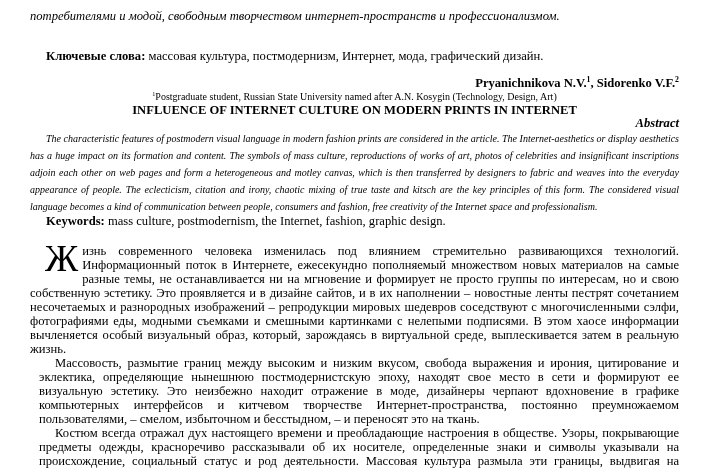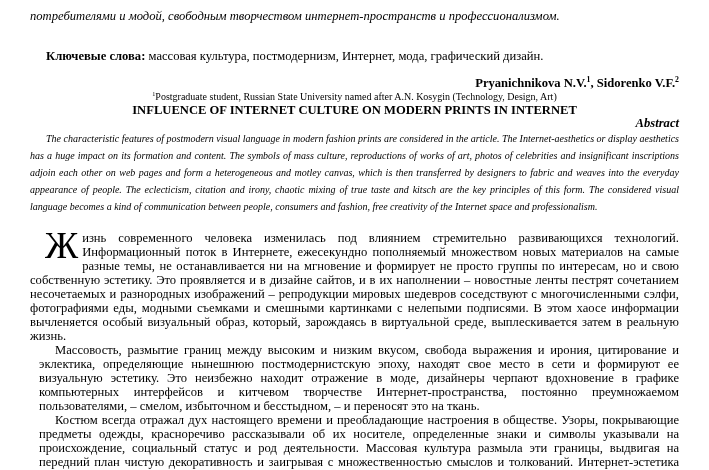--- a/index.html
+++ b/index.html
@@ -60,20 +60,21 @@
 
   <p class="affil"><sup>1</sup><span>Postgraduate student, Russian State University named after A.N. Kosygin (Technology, Design, Art)</span></p>
 
 
   <p class="title">INFLUENCE OF INTERNET CULTURE ON MODERN PRINTS IN INTERNET</p>
 
   <p class="abstract-label">Abstract</p>
 
   <p class="abstract">The characteristic features of postmodern visual language in modern fashion prints are considered in the article. The Internet-aesthetics or display aesthetics has a huge impact on its formation and content. The symbols of mass culture, reproductions of works of art, photos of celebrities and insignificant inscriptions adjoin each other on web pages and form a heterogeneous and motley canvas, which is then transferred by designers to fabric and weaves into the everyday appearance of people. The eclecticism, citation and irony, chaotic mixing of true taste and kitsch are the key principles of this form. The considered visual language becomes a kind of communication between people, consumers and fashion, free creativity of the Internet space and professionalism.</p>
 
+  <p class="kw-en"><b>Keywords:</b><span> mass culture, postmodernism, the Internet, fashion, graphic design.</span></p>
 
   <p class="body-para p1"><span class="dropcap">Ж</span><span>изнь современного человека изменилась под влиянием стремительно развивающихся технологий. Информационный поток в Интернете, ежесекундно пополняемый множеством новых материалов на самые разные темы, не останавливается ни на мгновение и формирует не просто группы по интересам, но и свою собственную эстетику. Это проявляется и в дизайне сайтов, и в их наполнении – новостные ленты пестрят сочетанием несочетаемых и разнородных изображений – репродукции мировых шедевров соседствуют с многочисленными сэлфи, фотографиями еды, модными съемками и смешными картинками с нелепыми подписями. В этом хаосе информации вычленяется особый визуальный образ, который, зарождаясь в виртуальной среде, выплескивается затем в реальную жизнь.</span></p>
 
   <p class="body-para indent">Массовость, размытие границ между высоким и низким вкусом, свобода выражения и ирония, цитирование и эклектика, определяющие нынешнюю постмодернистскую эпоху, находят свое место в сети и формируют ее визуальную эстетику. Это неизбежно находит отражение в моде, дизайнеры черпают вдохновение в графике компьютерных интерфейсов и китчевом творчестве Интернет-пространства, постоянно преумножаемом пользователями, – смелом, избыточном и бесстыдном, – и переносят это на ткань.</p>
 
   <p class="body-para indent">Костюм всегда отражал дух настоящего времени и преобладающие настроения в обществе. Узоры, покрывающие предметы одежды, красноречиво рассказывали об их носителе, определенные знаки и символы указывали на происхождение, социальный статус и род деятельности. Массовая культура размыла эти границы, выдвигая на передний план чистую декоративность и заигрывая с множественностью смыслов и толкований. Интернет-эстетика повлияла на мотивы, изображаемые на тканях, растительный орнамент, долгое время главенствовавший в костюме.</p>
 
 </div>
 
 </body></html>

